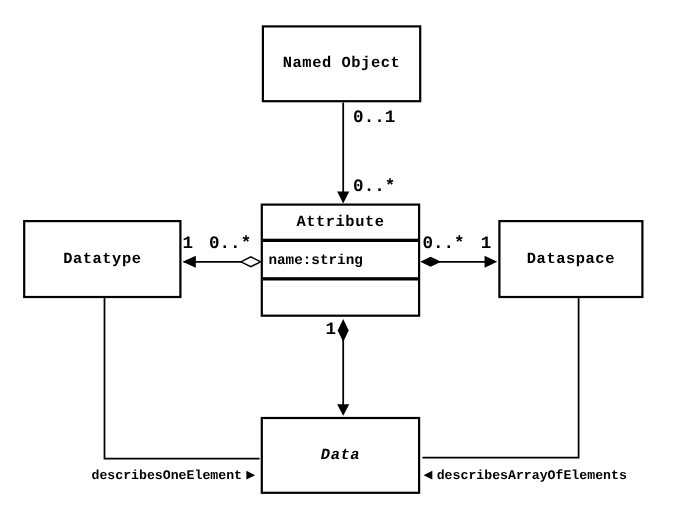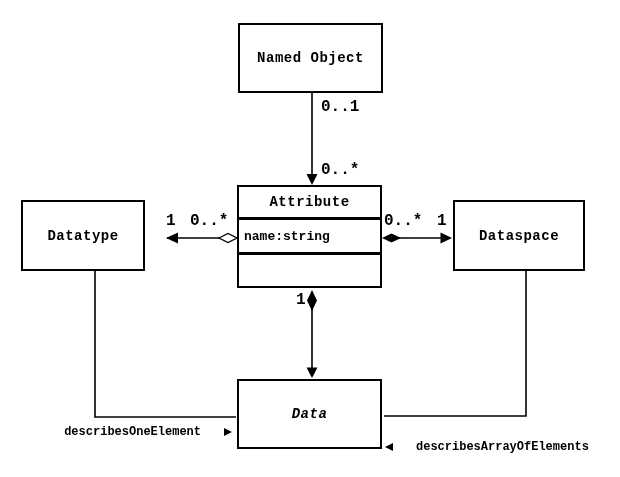--- a/index.html
+++ b/index.html
@@ -56,21 +56,21 @@
     font-size: 16px;
     line-height: 13px;
     white-space: pre;
   }
   .assoc-label {
     position: absolute;
     font-size: 12px;
     line-height: 14px;
     display: flex;
     align-items: center;
-    gap: 23px;
+    gap: 4px;
     white-space: pre;
   }
   .tri-right {
     display: inline-block;
     width: 0; height: 0;
     border-top: 4.5px solid transparent;
     border-bottom: 4.5px solid transparent;
     border-left: 8px solid var(--line, #000);
   }
   .tri-left {
@@ -115,21 +115,21 @@
     <div class="compartment attrs">
       <span>name:string</span>
     </div>
     <div class="compartment ops"></div>
   </div>
 
   <div class="uml-class" style="left:238px; top:23px; width:145px; height:70px;">
     <span>Named Object</span>
   </div>
 
-  <div class="uml-class" style="left:21px; top:200px; width:124px; height:71px;">
+  <div class="uml-class" style="left:21px; top:200px; width:144px; height:71px;">
     <span>Datatype</span>
   </div>
 
   <div class="uml-class" style="left:453px; top:200px; width:132px; height:71px;">
     <span>Dataspace</span>
   </div>
 
   <div class="uml-class" style="left:237px; top:379px; width:145px; height:70px;font-style:italic;">
     <span>Data</span>
   </div>
@@ -143,18 +143,18 @@
   <span class="mult" style="left:384px; top:215px;">0..*</span>
   <span class="mult" style="left:437px; top:215px;">1</span>
 
   <span class="mult" style="left:296px; top:294px;">1</span>
 
   <div class="assoc-label" style="right:388px; top:425px;">
     <span>describesOneElement</span>
     <span class="tri-right"></span>
   </div>
 
-  <div class="assoc-label" style="left:385px; top:425px;margin-top:15px;">
+  <div class="assoc-label" style="left:385px; top:425px;">
     <span class="tri-left"></span>
     <span>describesArrayOfElements</span>
   </div>
 
 </div>
 
 </body></html>

